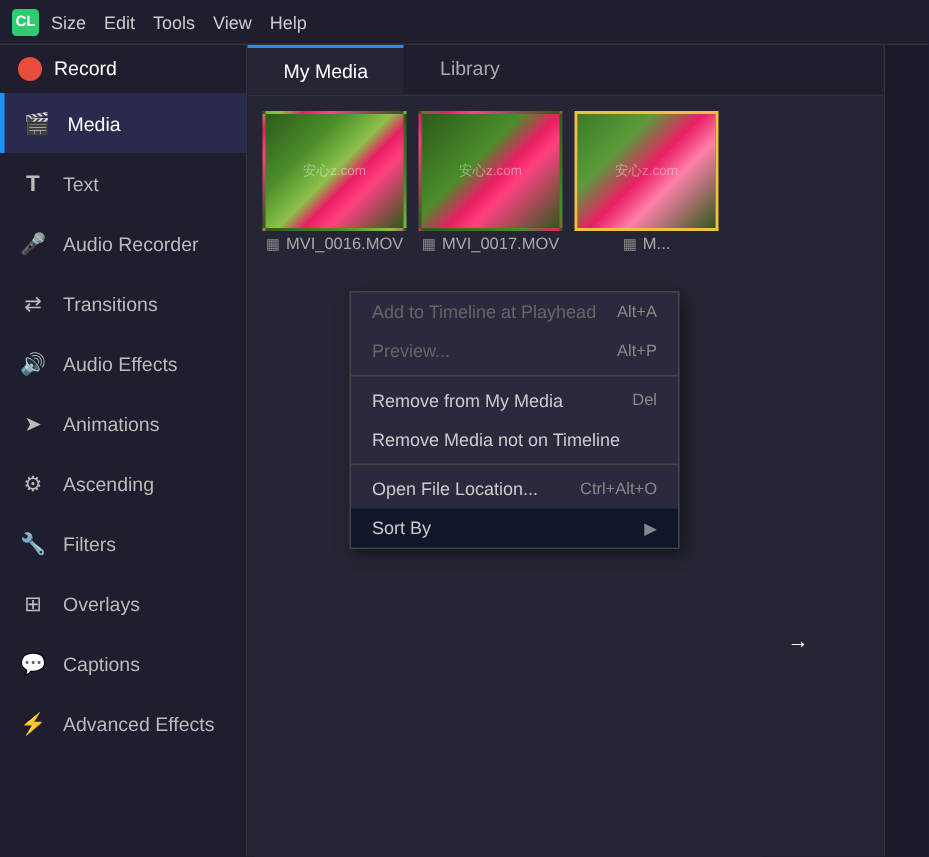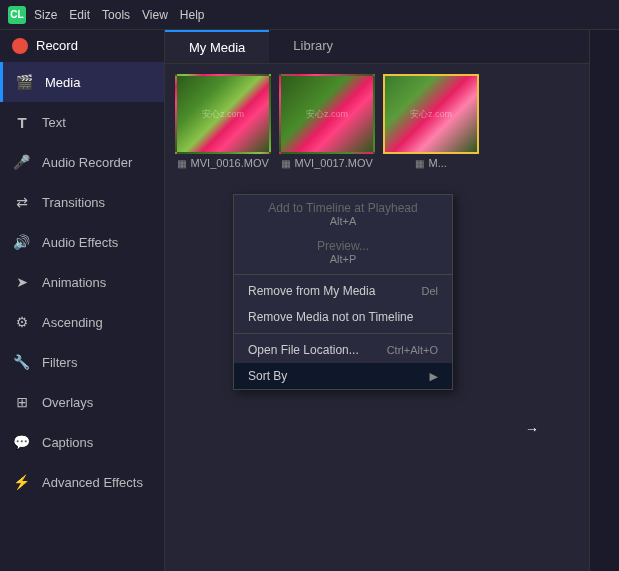--- a/index.html
+++ b/index.html
@@ -171,21 +171,21 @@
     }
     .ctx-item {
       display: flex;
       align-items: center;
       justify-content: space-between;
       padding: 6px 14px;
       cursor: pointer;
       color: #ccc;
       font-size: 12px;
     }
-    .ctx-item.disabled { color: #666; cursor: default; flex-direction: column; }
+    .ctx-item.disabled { color: #666; cursor: default; }
     .ctx-separator {
       height: 1px;
       background: #444;
       margin: 3px 0;
     }
     .ctx-shortcut { color: #888; font-size: 11px; }
     .ctx-arrow { color: #888; font-size: 11px; }
 
     
     .sort-submenu {

